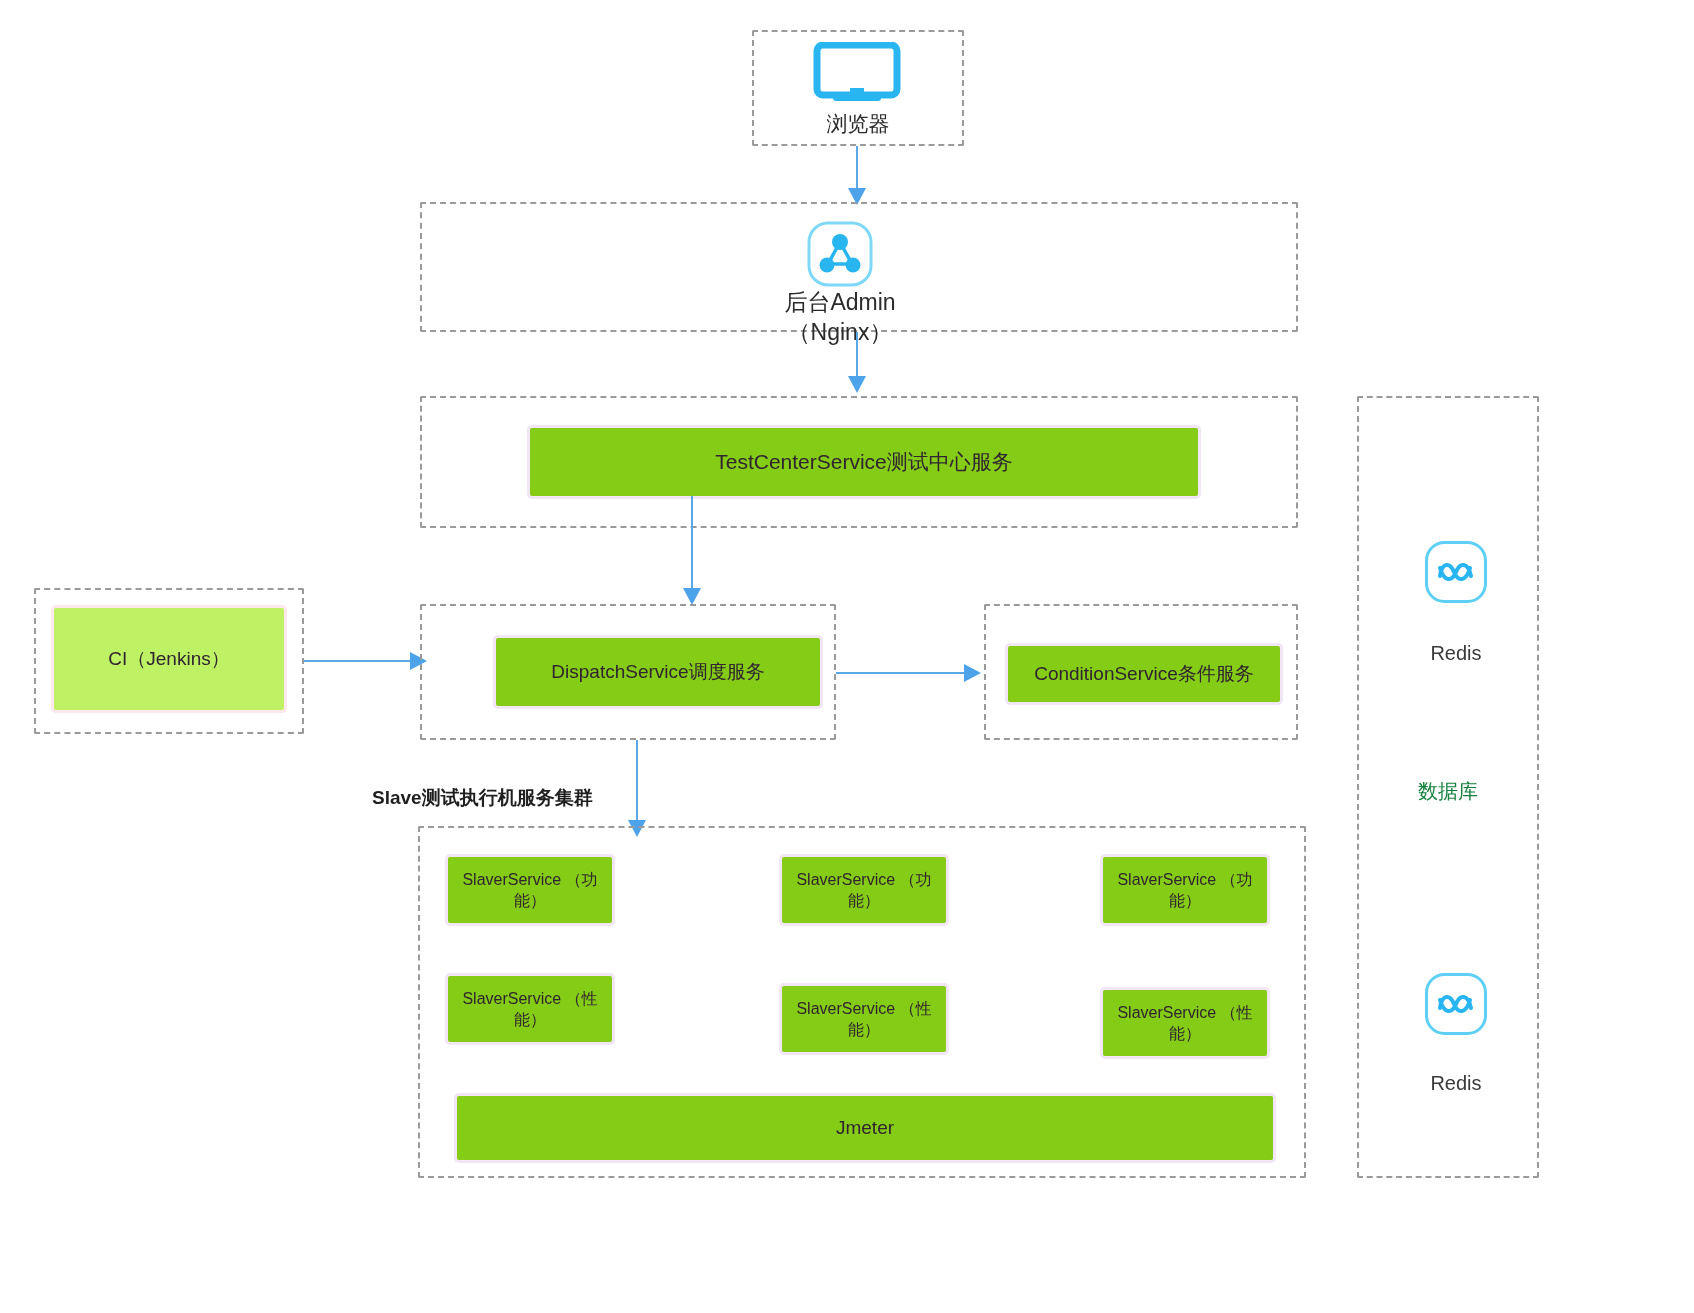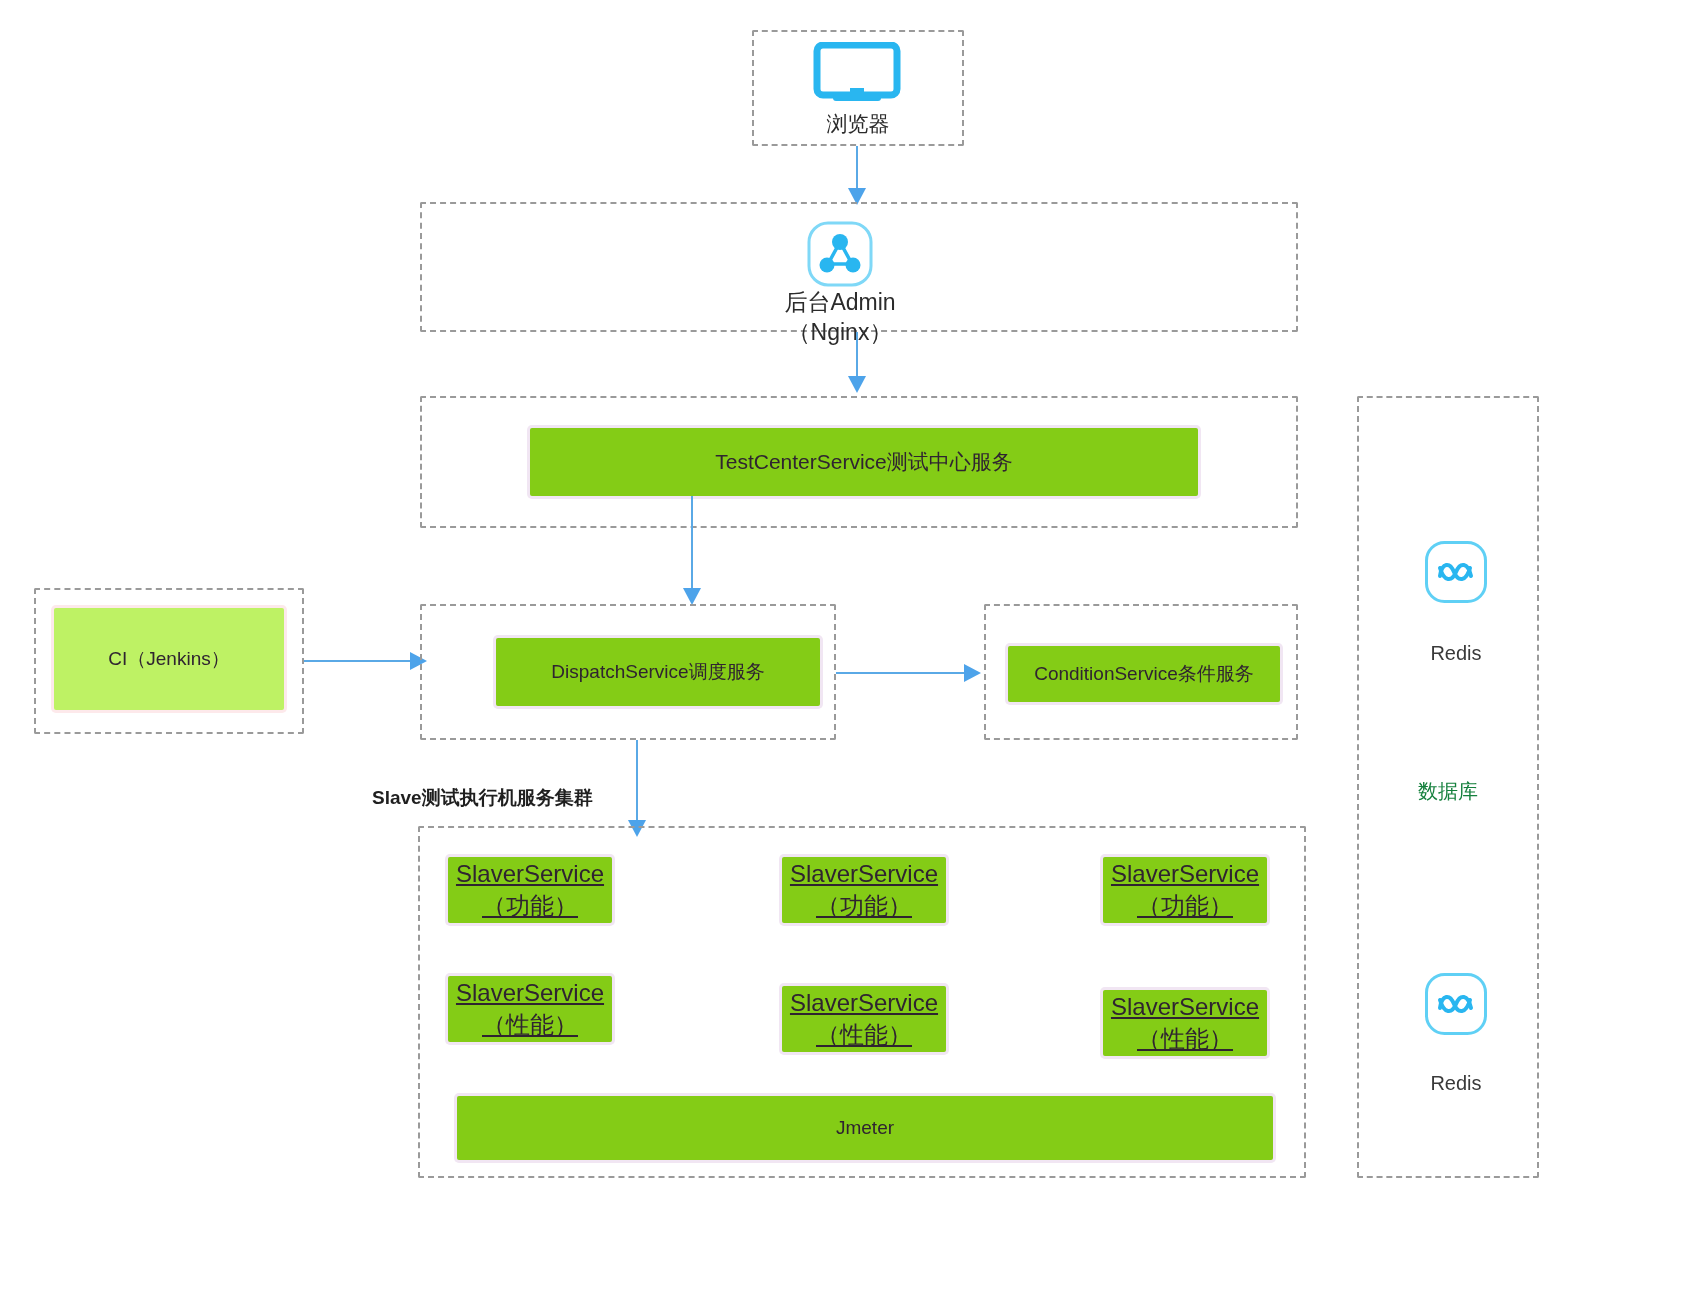--- a/index.html
+++ b/index.html
@@ -78,21 +78,21 @@
   }
   .arrow-right {
     border-top: 9px solid transparent;
     border-bottom: 9px solid transparent;
     border-left: 17px solid #4da3ea;
   }
   .fs-browser { font-size: 21px; }
   .fs-admin { font-size: 23px; }
   .fs-box-lg { font-size: 21px; }
   .fs-box-md { font-size: 19px; }
-  .fs-box-sm { font-size: 24px; text-decoration: underline; }
+  .fs-box-sm { font-size: 16px; }
   .fs-cluster { font-size: 19px; font-weight: bold; color: #1f1f1f; }
   .fs-db { font-size: 20px; color: #15803d; }
   .fs-dbname { font-size: 20px; color: #3a3a3a; margin-top: 24px; }
 </style>
 </head>
 <body>
 
 <div id="canvas">
 
   <div class="group" style="left:752px; top:30px; width:212px; height:116px;"></div>

